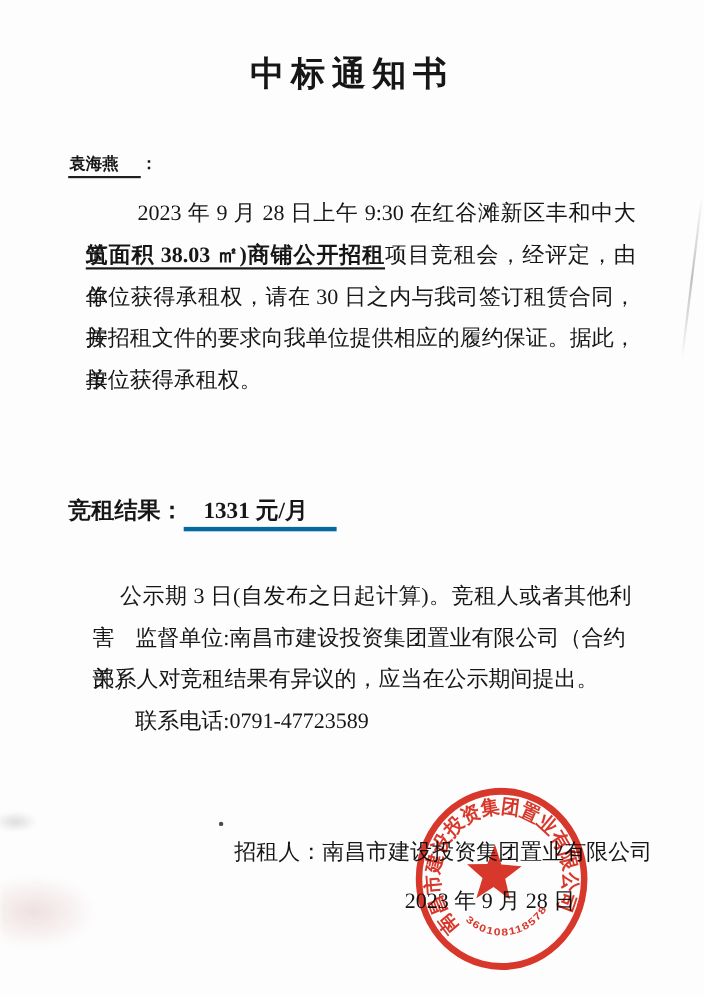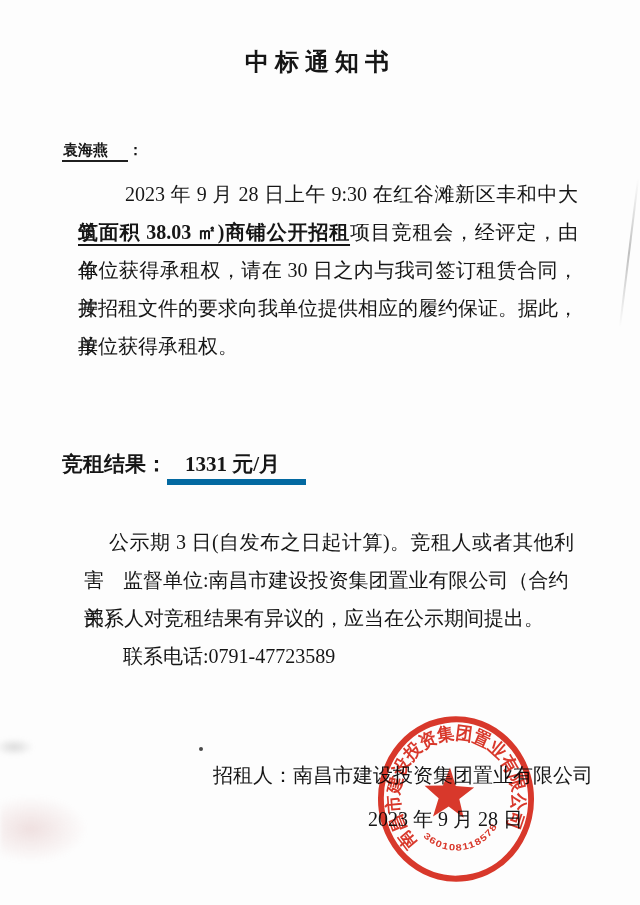--- a/index.html
+++ b/index.html
@@ -4,38 +4,38 @@
 <style>
   html,body{margin:0;padding:0;}
   body{
     width:640px;height:905px;background:#fdfdfd;position:relative;
     font-family:"Liberation Serif","DejaVu Serif",serif;color:#161616;
   }
   .page{position:absolute;inset:0;overflow:hidden;background:#fdfdfd;}
 
   .title{
     position:absolute;top:46px;left:0;right:0;margin:0;
-    text-align:center;font-size:24px;font-weight:700;letter-spacing:6px;
+    text-align:center;font-size:31px;font-weight:700;letter-spacing:6px;
   }
 
   .recipient{position:absolute;top:135px;left:62px;font-size:15px;font-weight:700;line-height:30px;}
   .uname{border-bottom:2px solid #1f1f1f;padding:0 20px 2px 1px;}
 
   .para{position:absolute;font-size:20px;}
   .p1{top:175px;left:78px;width:500px;}
   .p2{top:523px;left:84px;width:490px;}
   .line{height:38px;line-height:38px;white-space:normal;}
   .jl{text-align:justify;text-align-last:justify;}
   .ind1{text-indent:47px;}
   .ind2{text-indent:25px;}
   .ind3{text-indent:39px;}
   .em{font-weight:700;text-decoration:underline;text-decoration-thickness:2px;text-underline-offset:5px;}
 
   .result{position:absolute;top:447px;left:62px;font-size:21px;font-weight:700;line-height:34px;}
-  .rvalue{border-bottom:6px solid #0369a1;padding:0 26px 3px 18px;}
+  .rvalue{border-bottom:4px solid #0369a1;padding:0 26px 3px 18px;}
 
   .lessor{position:absolute;top:760px;left:213px;font-size:20px;line-height:30px;}
   .date{position:absolute;top:804px;left:368px;font-size:20px;line-height:30px;}
 
   .stamp{
     position:absolute;left:377px;top:716px;width:158px;height:166px;
     mix-blend-mode:multiply;opacity:.93;filter:blur(.3px);
   }
   .st-co{font-size:22px;font-weight:700;font-family:"Liberation Sans",sans-serif;}
   .st-ser{font-size:11px;font-weight:700;letter-spacing:1px;font-family:"Liberation Sans",sans-serif;}

